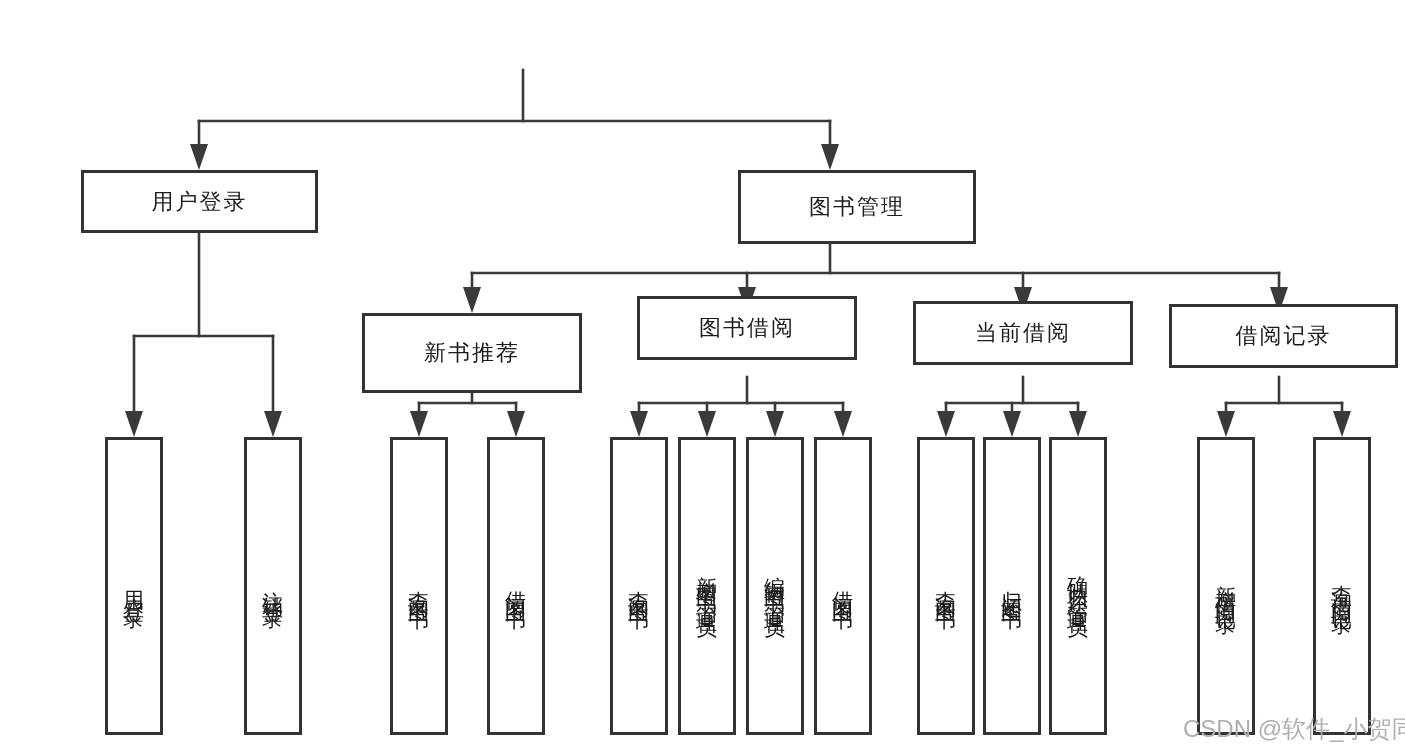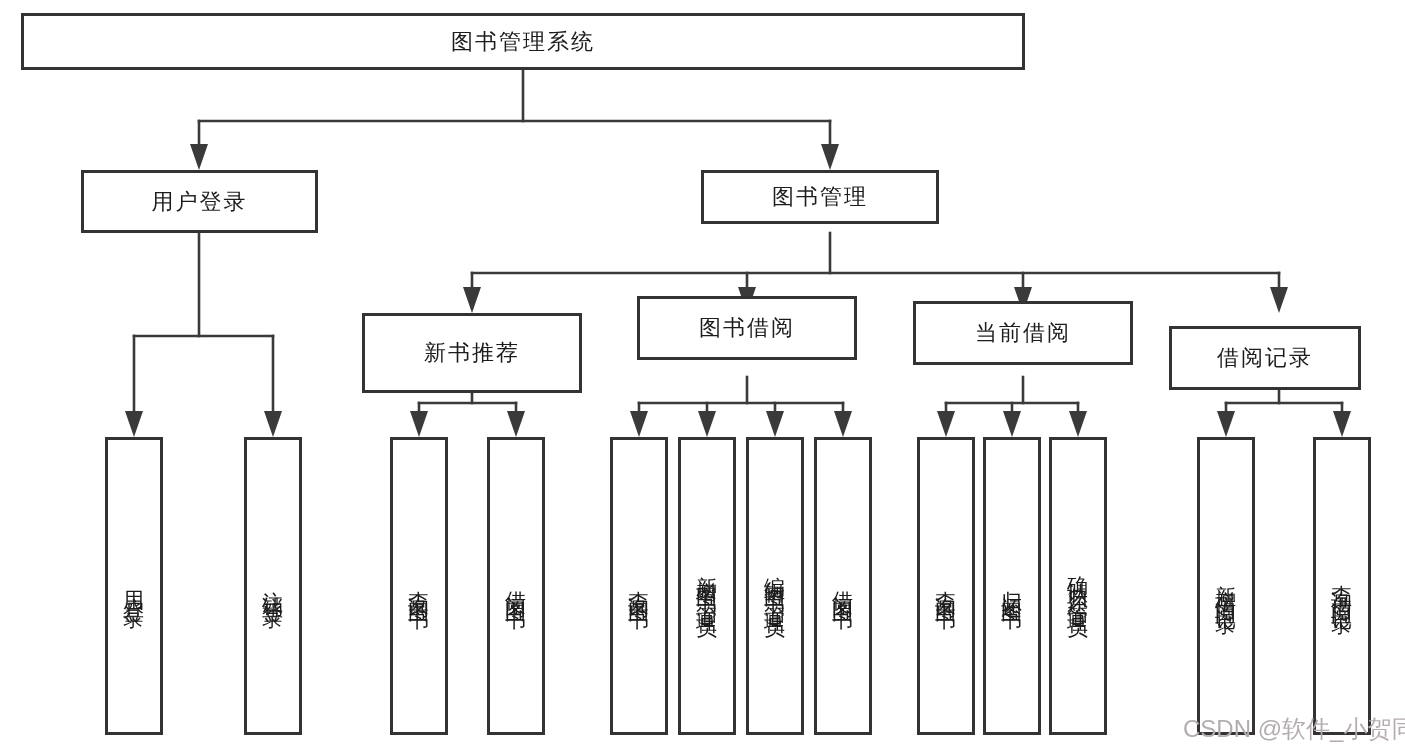--- a/index.html
+++ b/index.html
@@ -113,29 +113,28 @@
 
       <line x1="1279" y1="377" x2="1279" y2="403"></line>
       <line x1="1226" y1="403" x2="1342" y2="403"></line>
       <line x1="1226" y1="403" x2="1226" y2="415"></line>
       <polygon points="1217,411 1235,411 1226,437" stroke="none"></polygon>
       <line x1="1342" y1="403" x2="1342" y2="415"></line>
       <polygon points="1333,411 1351,411 1342,437" stroke="none"></polygon>
     </g>
   </svg>
 
-  <div class="box" style="left:21px; top:13px; width:1004px; height:57px">图书管理系统</div>
 
   <div class="box" style="left:81px; top:170px; width:237px; height:63px">用户登录</div>
-  <div class="box" style="left:701px; top:170px; width:238px; height:54px">图书管理</div>
+  <div class="box" style="left:738px; top:170px; width:238px; height:74px">图书管理</div>
 
   <div class="box" style="left:362px; top:313px; width:220px; height:80px">新书推荐</div>
   <div class="box" style="left:637px; top:296px; width:220px; height:64px">图书借阅</div>
   <div class="box" style="left:913px; top:301px; width:220px; height:64px">当前借阅</div>
-  <div class="box" style="left:1169px; top:326px; width:192px; height:64px">借阅记录</div>
+  <div class="box" style="left:1169px; top:304px; width:229px; height:64px">借阅记录</div>
 
   <div class="box vbox" style="left:105px; top:437px; width:58px; height:298px">用户登录</div>
   <div class="box vbox" style="left:244px; top:437px; width:58px; height:298px">注销登录</div>
 
   <div class="box vbox" style="left:390px; top:437px; width:58px; height:298px">查询图书</div>
   <div class="box vbox" style="left:487px; top:437px; width:58px; height:298px">借阅图书</div>
 
   <div class="box vbox" style="left:610px; top:437px; width:58px; height:298px">查询图书</div>
   <div class="box vbox" style="left:678px; top:437px; width:58px; height:298px">新增图书（管理员）</div>
   <div class="box vbox" style="left:746px; top:437px; width:58px; height:298px">编辑图书（管理员）</div>

